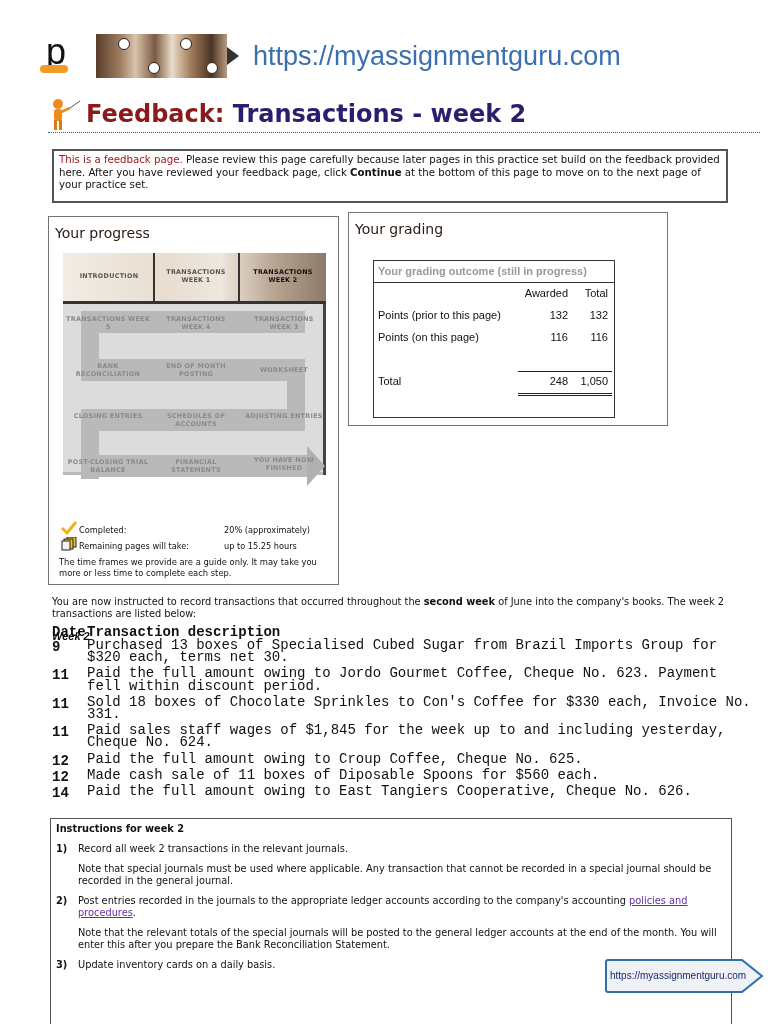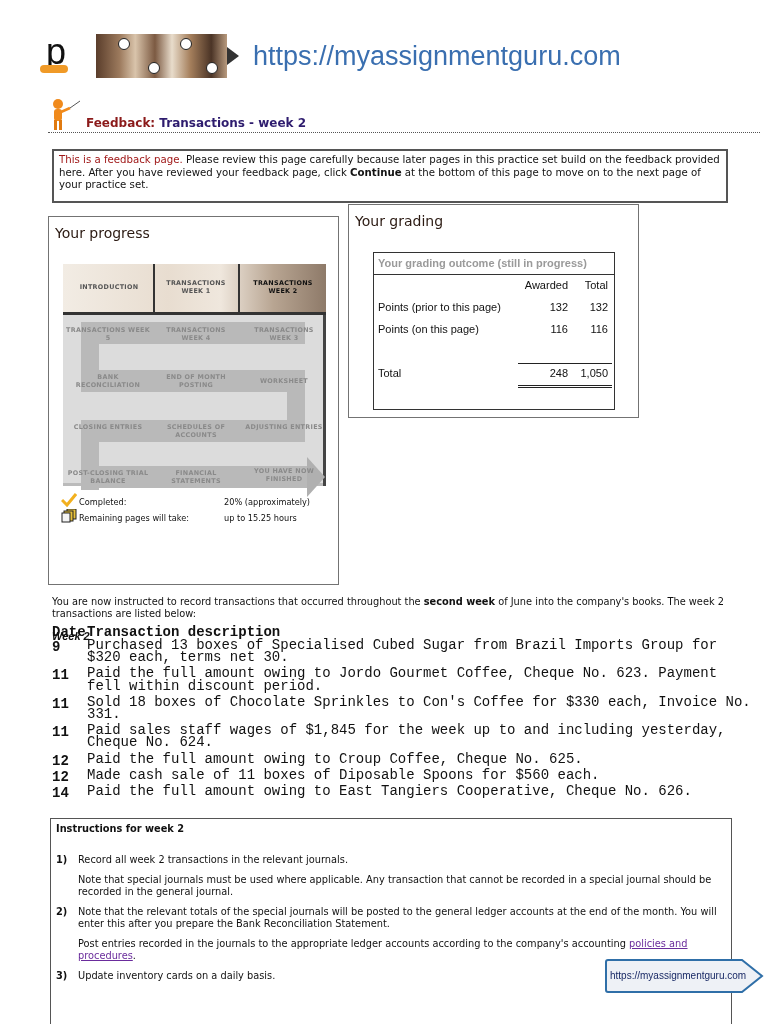--- a/index.html
+++ b/index.html
@@ -14,47 +14,47 @@
   .logo-p .p-bar { position:absolute; left:2px; top:29px; width:28px; height:8px; background:#f09a27; border-radius:4px; }
   .puzzle-strip { width:131px; height:44px; margin-left:18px; position:relative;
     background:linear-gradient(90deg,#5a3d2b 0%,#9c7a5d 18%,#d9c4ab 30%,#7c5a42 45%,#e8dccb 58%,#a57f5c 72%,#4b3426 88%,#b89a7e 100%); }
   .puzzle-strip .knob { position:absolute; width:10px; height:10px; border-radius:50%; background:#fff; border:1px solid #222; }
   .puzzle-arrow { width:0; height:0; border-top:9px solid transparent; border-bottom:9px solid transparent; border-left:12px solid #333; margin-left:0; }
   .site-url { margin-left:14px; font-family:"Liberation Sans", sans-serif; font-size:27px; color:#3a6fb0; }
 
   
   .title-row { position:absolute; left:48px; top:98px; width:712px; height:34px; border-bottom:1px dotted #555; }
   .presenter-icon { position:absolute; left:0; top:0; width:34px; height:32px; }
-  .title { position:absolute; left:38px; top:18px; font-family:"DejaVu Sans", sans-serif; font-weight:bold; font-size:12px; }
+  .title { position:absolute; left:38px; top:2px; font-family:"DejaVu Sans", sans-serif; font-weight:bold; font-size:24px; }
   .title .t1 { color:#8b1a1a; }
   .title .t2 { color:#2e1c6e; }
 
   
   .notice { position:absolute; left:52px; top:149px; width:676px; height:54px; border:2px solid #555; padding:3px 5px; box-sizing:border-box;
     font-family:"DejaVu Sans", sans-serif; font-size:10.2px; line-height:12.5px; }
   .notice .red { color:#a01818; }
 
   
   .panel { position:absolute; border:1px solid #737373; box-sizing:border-box; background:#fff; }
   .panel-title { position:absolute; left:6px; top:8px; font-family:"DejaVu Sans", sans-serif; font-size:14px; color:#2b1a12; }
   .progress-panel { left:48px; top:216px; width:291px; height:369px; }
-  .grading-panel { left:348px; top:204px; width:291px; height:214px; }
-
-  .progress-map { position:absolute; left:14px; top:47px; width:263px; height:222px; background:#dcdcdc; box-shadow:-3px 0 0 #444 inset, 0 -3px 0 #bbb inset; }
+  .grading-panel { left:348px; top:212px; width:320px; height:214px; }
+
+  .progress-map { position:absolute; left:14px; top:36px; width:263px; height:222px; background:#dcdcdc; box-shadow:-3px 0 0 #444 inset, 0 -3px 0 #bbb inset; }
   .map-top { position:absolute; left:0; top:0; width:263px; height:48px; background:linear-gradient(90deg,#f2ece4,#e8ddd0 40%,#efe7dd 60%,#b8a592 80%,#8e7a69); border-bottom:3px solid #333; }
   .map-top .divider { position:absolute; top:0; width:2px; height:48px; background:#333; }
   .map-cell { position:absolute; font-family:"DejaVu Sans", sans-serif; font-size:6.4px; font-weight:bold; text-align:center; line-height:7.5px; letter-spacing:0.3px; }
   .map-cell.dim { color:#8a8a8a; }
   .map-cell.dark { color:#555; }
   .map-cell.active { color:#111; }
   .path-h { position:absolute; height:22px; background:#b9b9b9; }
   .path-v { position:absolute; width:18px; background:#b9b9b9; }
   .path-arrow { position:absolute; width:0; height:0; border-top:20px solid transparent; border-bottom:20px solid transparent; border-left:18px solid #b0b0b0; }
 
-  .stats { position:absolute; left:10px; top:278px; width:270px; font-family:"DejaVu Sans", sans-serif; font-size:8.2px; color:#111; }
+  .stats { position:absolute; left:10px; top:306px; width:270px; font-family:"DejaVu Sans", sans-serif; font-size:8.2px; color:#111; }
   .stat-row { position:relative; height:16px; }
   .stat-row .icon { position:absolute; left:2px; top:-2px; width:16px; height:14px; }
   .stat-row .label { position:absolute; left:20px; top:2px; }
   .stat-row .value { position:absolute; left:165px; top:2px; }
   .stats .note { margin-top:2px; line-height:11px; font-size:8.4px; }
 
   .grading-table { position:absolute; left:24px; top:47px; width:242px; height:158px; border:1px solid #333; box-sizing:border-box;
     font-family:"Liberation Sans", sans-serif; font-size:11px; }
   .grading-table .caption { height:21px; line-height:20px; padding-left:4px; color:#9a9a9a; font-weight:bold; font-size:11px; border-bottom:1px solid #333; }
   .g-row { position:absolute; left:4px; width:234px; height:16px; }
@@ -70,21 +70,21 @@
   .tx-head { height:15px; font-weight:bold; }
   .tx-head .d, .tx-row .d { position:absolute; left:0; width:34px; font-weight:bold; }
   .tx-head .desc { position:absolute; left:35px; }
   .tx-row { position:relative; }
   .tx-row .desc { margin-left:35px; line-height:12.2px; padding-bottom:4px; }
   .tx-head { position:relative; }
 
   
   .instructions { position:absolute; left:50px; top:818px; width:682px; height:220px; border:1px solid #555; box-sizing:border-box;
     font-family:"DejaVu Sans", sans-serif; font-size:9.8px; line-height:12px; padding:4px 5px; }
-  .instructions .ih { font-weight:bold; margin-bottom:19px; }
+  .instructions .ih { font-weight:bold; margin-bottom:8px; }
   .step { position:relative; padding-left:22px; margin-bottom:8px; }
   .step .num { position:absolute; left:0; top:0; font-weight:bold; }
   .step p { margin:0 0 8px 0; }
   .link { color:#6a2c9c; text-decoration:underline; }
 
   
   .watermark { position:absolute; left:604px; top:958px; width:160px; height:36px; }
   .watermark svg { position:absolute; left:0; top:0; }
   .watermark span { position:absolute; left:6px; top:12px; font-family:"Liberation Sans", sans-serif; font-size:10px; color:#1a2a66; }
 </style>
@@ -173,20 +173,21 @@
     </div>
     <div class="stat-row">
       <svg class="icon" viewBox="0 0 16 14" width="16" height="14">
         <rect x="6" y="0" width="9" height="10" fill="#e8c23a" stroke="#222" stroke-width="1"></rect>
         <rect x="3" y="2" width="9" height="10" fill="#e8c23a" stroke="#222" stroke-width="1"></rect>
         <rect x="1" y="4" width="8" height="9" fill="#f4f4f4" stroke="#222" stroke-width="1"></rect>
       </svg>
       <span class="label">Remaining pages will take:</span>
       <span class="value">up to 15.25 hours</span>
     </div>
+    <div class="note">The time frames we provide are a guide only. It may take you more or less time to complete each step.</div>
   </div>
 </div>
 
 <div class="panel grading-panel">
   <div class="panel-title">Your grading</div>
   <div class="grading-table">
     <div class="caption">Your grading outcome (still in progress)</div>
     <div class="g-row" style="top:26px;">
       <span class="aw">Awarded</span>
       <span class="tot">Total</span>
@@ -255,22 +256,22 @@
 
 <div class="instructions">
   <div class="ih">Instructions for week 2</div>
   <div class="step">
     <span class="num">1)</span>
     <p>Record all week 2 transactions in the relevant journals.</p>
     <p>Note that special journals must be used where applicable. Any transaction that cannot be recorded in a special journal should be recorded in the general journal.</p>
   </div>
   <div class="step">
     <span class="num">2)</span>
+    <p><span>Post entries recorded in the journals to the appropriate ledger accounts according to the company's accounting </span><a class="link">policies and procedures</a><span>.</span></p>
     <p>Note that the relevant totals of the special journals will be posted to the general ledger accounts at the end of the month. You will enter this after you prepare the Bank Reconciliation Statement.</p>
-    <p><span>Post entries recorded in the journals to the appropriate ledger accounts according to the company's accounting </span><a class="link">policies and procedures</a><span>.</span></p>
   </div>
   <div class="step">
     <span class="num">3)</span>
     <p>Update inventory cards on a daily basis.</p>
   </div>
 </div>
 
 <div class="watermark">
   <svg width="160" height="36" viewBox="0 0 160 36">
     <path d="M2 4 Q2 2 4 2 L138 2 L158 18 L138 34 L4 34 Q2 34 2 32 Z" fill="#eef1f6" stroke="#2f6fa8" stroke-width="2"></path>

